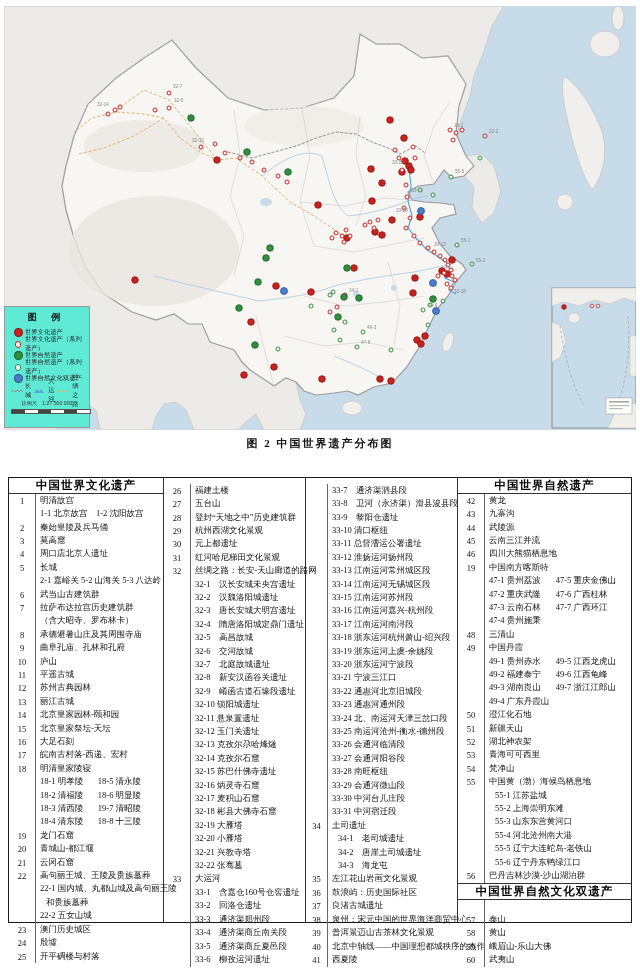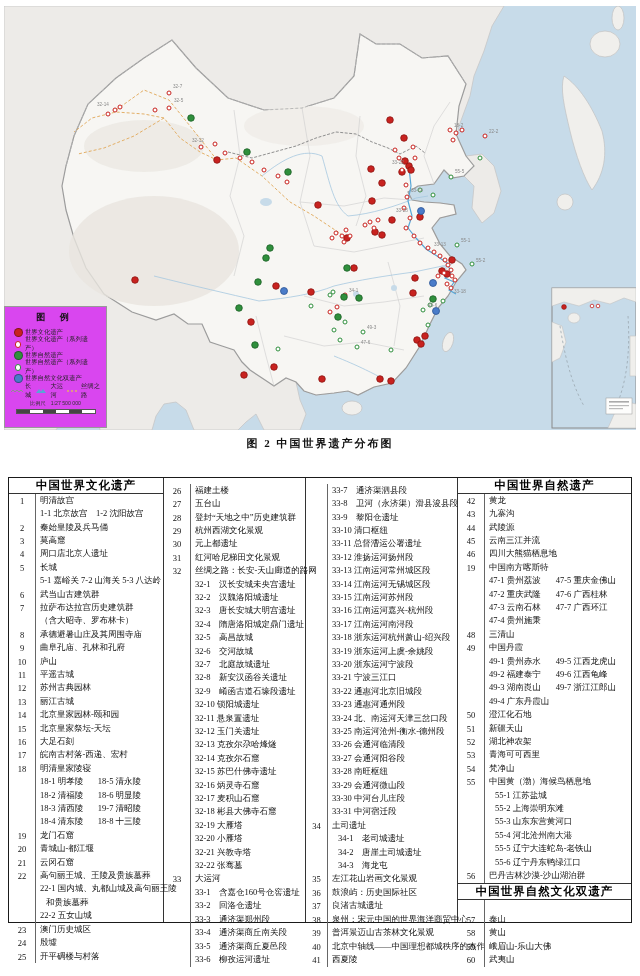--- a/index.html
+++ b/index.html
@@ -1,21 +1,21 @@
 <!DOCTYPE html>
 <html><head>
 <meta charset="utf-8">
 <style>
   html,body{margin:0;padding:0;background:#fff;}
   body{width:640px;height:976px;position:relative;font-family:"Liberation Serif","DejaVu Serif",serif;-webkit-font-smoothing:antialiased;}
   
   #map{position:absolute;left:4px;top:6px;width:632px;height:424px;background:#c7dbe9;overflow:hidden;}
   #map svg{display:block;}
   
-  .legend{position:absolute;left:0px;top:300px;width:103px;height:122px;background:#d946ef;border:1px solid #999;box-sizing:border-box;padding:4px 6px 18px 6px;font-family:"Liberation Sans","DejaVu Sans",sans-serif;}
+  .legend{position:absolute;left:0px;top:300px;width:86px;height:122px;background:#5eead4;border:1px solid #999;box-sizing:border-box;padding:4px 6px 18px 6px;font-family:"Liberation Sans","DejaVu Sans",sans-serif;}
   .legend-title{text-align:center;font-weight:bold;font-size:9px;letter-spacing:6px;color:#111;margin-bottom:3px;}
   .legend-row{display:flex;align-items:center;height:11.5px;font-size:6.3px;color:#222;}
   .legend-sym{width:14px;display:flex;justify-content:center;align-items:center;flex:none;}
   .dotL{width:7px;height:7px;border-radius:50%;}
   .dotS{width:4.5px;height:4.5px;border-radius:50%;background:#fff;}
   .legend-lines{display:flex;align-items:center;height:12px;font-size:6.3px;color:#222;gap:3px;}
   .legend-lines .seg{display:flex;align-items:center;gap:2px;}
   .scale-row{margin-top:3px;text-align:center;font-size:5.2px;color:#333;}
   .scale-bar{margin:2px auto 0 auto;width:78px;height:3px;display:flex;border:0.5px solid #555;}
   .scale-bar i{flex:1;}
@@ -393,21 +393,21 @@
       <div class="trow">
         <span class="tnum">4</span>
         <span class="tname">周口店北京人遗址</span>
       </div>
       <div class="trow">
         <span class="tnum">5</span>
         <span class="tname">长城</span>
       </div>
       <div class="trow">
         <span class="tnum"></span>
-        <span class="tname">5-1 嘉峪关 7-2 山海关 5-3 八达岭</span>
+        <span class="tname">2-1 嘉峪关 5-2 山海关 5-3 八达岭</span>
       </div>
       <div class="trow">
         <span class="tnum">6</span>
         <span class="tname">武当山古建筑群</span>
       </div>
       <div class="trow">
         <span class="tnum">7</span>
         <span class="tname">拉萨布达拉宫历史建筑群</span>
       </div>
       <div class="trow">

